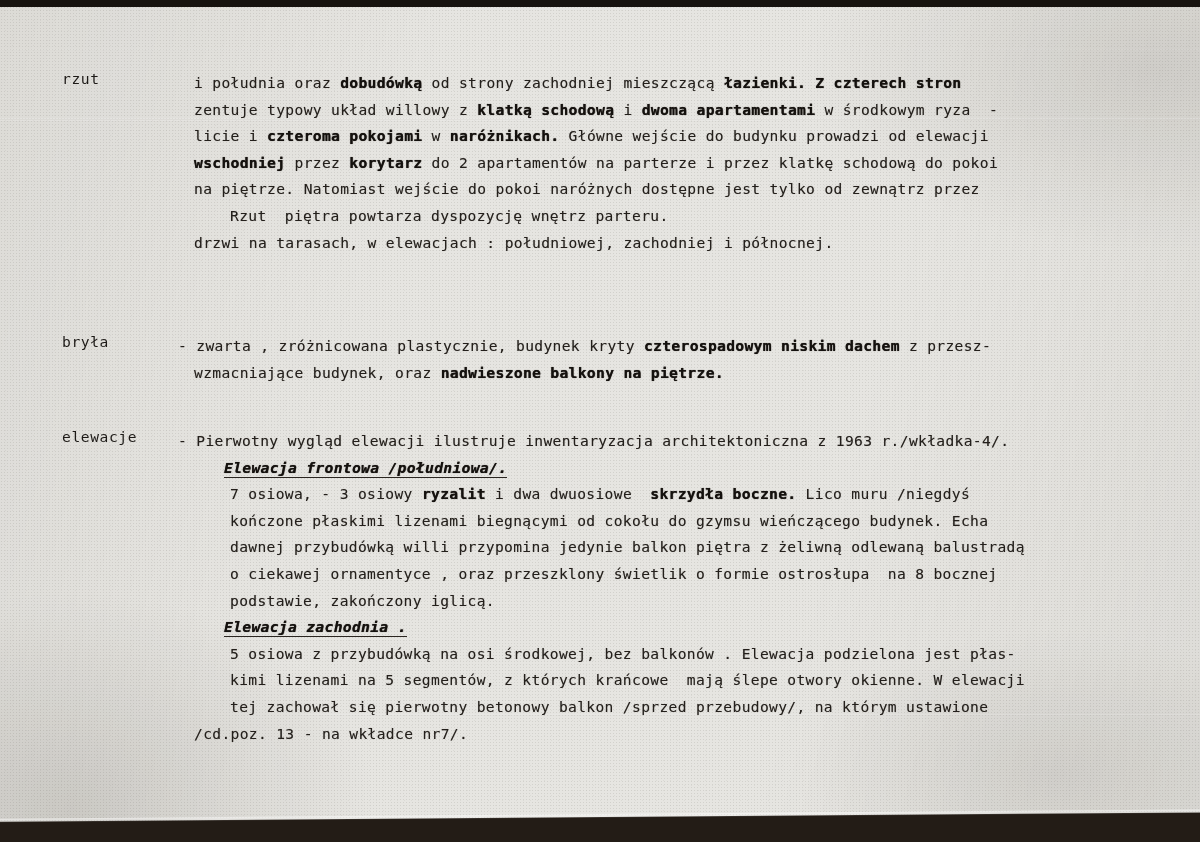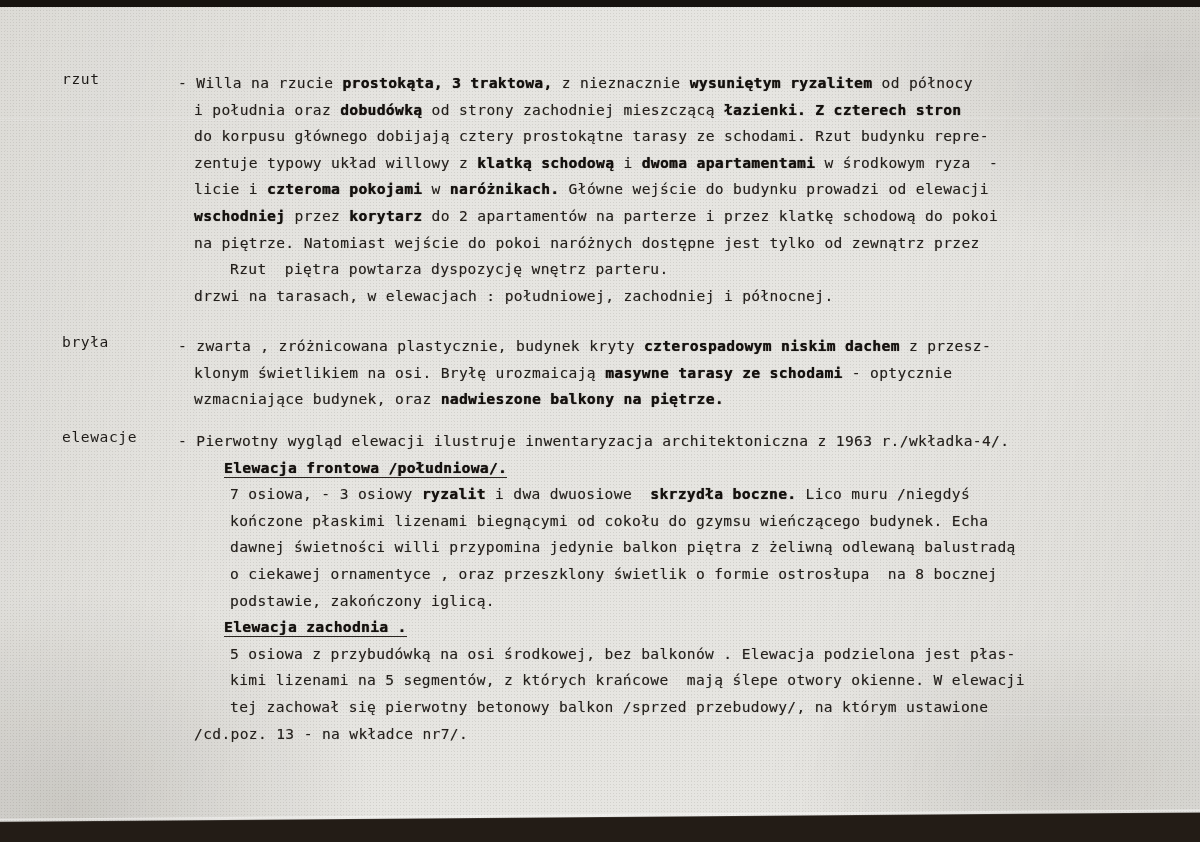--- a/index.html
+++ b/index.html
@@ -135,21 +135,21 @@
     line-height: 26.6px;
     letter-spacing: 0.35px;
     color: #231f1b;
     white-space: pre;
     text-shadow: 0 0 .7px rgba(45,40,35,.42);
   }
 
   
   .ln.i0  { text-indent: 0;    }
   .ln.i1  { text-indent: 16px; }   
-  .ln.i2  { text-indent: 46px; }   
+  .ln.i2  { text-indent: 46px; font-style: italic; }   
   .ln.i3  { text-indent: 52px; }   
 
   
   .b {
     font-weight: bold;
     color: #14110e;
     text-shadow: 0 0 .9px rgba(25,20,16,.75), .35px 0 .4px rgba(30,25,20,.45);
   }
   
   .u {
@@ -170,47 +170,44 @@
 
   <div class="crease c4"></div>
   <div class="crease c1"></div>
   <div class="crease c2"></div>
   <div class="crease c3"></div>
 
   <div class="sheet" id="sheet">
       <div class="entry" style="top: 70px;">
         <div class="term">rzut</div>
         <div class="lines">
-          <div class="ln i0"><span>- Willa na rzucie </span><span class="b">prostokąta, 3 traktowa,</span><span> z nieznacznie </span><span class="b">wysuniętym ryzalitem</span><span> od północy</span></div>
           <div class="ln i1"><span>i południa oraz </span><span class="b">dobudówką</span><span> od strony zachodniej mieszczącą </span><span class="b">łazienki. Z czterech stron</span></div>
-          <div class="ln i1"><span>do korpusu głównego dobijają cztery prostokątne tarasy ze schodami. Rzut budynku repre-</span></div>
           <div class="ln i1"><span>zentuje typowy układ willowy z </span><span class="b">klatką schodową</span><span> i </span><span class="b">dwoma apartamentami</span><span> w środkowym ryza  -</span></div>
           <div class="ln i1"><span>licie i </span><span class="b">czteroma pokojami</span><span> w </span><span class="b">naróżnikach.</span><span> Główne wejście do budynku prowadzi od elewacji</span></div>
           <div class="ln i1"><span class="b">wschodniej</span><span> przez </span><span class="b">korytarz</span><span> do 2 apartamentów na parterze i przez klatkę schodową do pokoi</span></div>
           <div class="ln i1"><span>na piętrze. Natomiast wejście do pokoi naróżnych dostępne jest tylko od zewnątrz przez</span></div>
           <div class="ln i3"><span>Rzut  piętra powtarza dyspozycję wnętrz parteru.</span></div>
           <div class="ln i1"><span>drzwi na tarasach, w elewacjach : południowej, zachodniej i północnej.</span></div>
         </div>
       </div>
       <div class="entry" style="top: 333px;">
         <div class="term">bryła</div>
         <div class="lines">
           <div class="ln i0"><span>- zwarta , zróżnicowana plastycznie, budynek kryty </span><span class="b">czterospadowym niskim dachem</span><span> z przesz-</span></div>
-          <div class="ln i1"><span>klonym świetlikiem na osi. Bryłę urozmaicają </span><span class="b">masywne tarasy ze schodami</span><span> - optycznie</span></div>
           <div class="ln i1"><span>wzmacniające budynek, oraz </span><span class="b">nadwieszone balkony na piętrze.</span></div>
         </div>
       </div>
       <div class="entry" style="top: 428px;">
         <div class="term">elewacje</div>
         <div class="lines">
           <div class="ln i0"><span>- Pierwotny wygląd elewacji ilustruje inwentaryzacja architektoniczna z 1963 r./wkładka-4/.</span></div>
           <div class="ln i2"><span class="u"><span class="b">Elewacja frontowa /południowa/.</span></span></div>
           <div class="ln i3"><span>7 osiowa, - 3 osiowy </span><span class="b">ryzalit</span><span> i dwa dwuosiowe  </span><span class="b">skrzydła boczne.</span><span> Lico muru /niegdyś</span></div>
           <div class="ln i3"><span>kończone płaskimi lizenami biegnącymi od cokołu do gzymsu wieńczącego budynek. Echa</span></div>
-          <div class="ln i3"><span>dawnej świetności willi przypomina jedynie balkon piętra z żeliwną odlewaną balustradą</span></div>
+          <div class="ln i3"><span>dawnej przybudówką willi przypomina jedynie balkon piętra z żeliwną odlewaną balustradą</span></div>
           <div class="ln i3"><span>o ciekawej ornamentyce , oraz przeszklony świetlik o formie ostrosłupa  na 8 bocznej</span></div>
           <div class="ln i3"><span>podstawie, zakończony iglicą.</span></div>
           <div class="ln i2"><span class="u"><span class="b">Elewacja zachodnia .</span></span></div>
           <div class="ln i3"><span>5 osiowa z przybudówką na osi środkowej, bez balkonów . Elewacja podzielona jest płas-</span></div>
           <div class="ln i3"><span>kimi lizenami na 5 segmentów, z których krańcowe  mają ślepe otwory okienne. W elewacji</span></div>
           <div class="ln i3"><span>tej zachował się pierwotny betonowy balkon /sprzed przebudowy/, na którym ustawione</span></div>
           <div class="ln i1"><span>/cd.poz. 13 - na wkładce nr7/.</span></div>
         </div>
       </div>
     </div>

